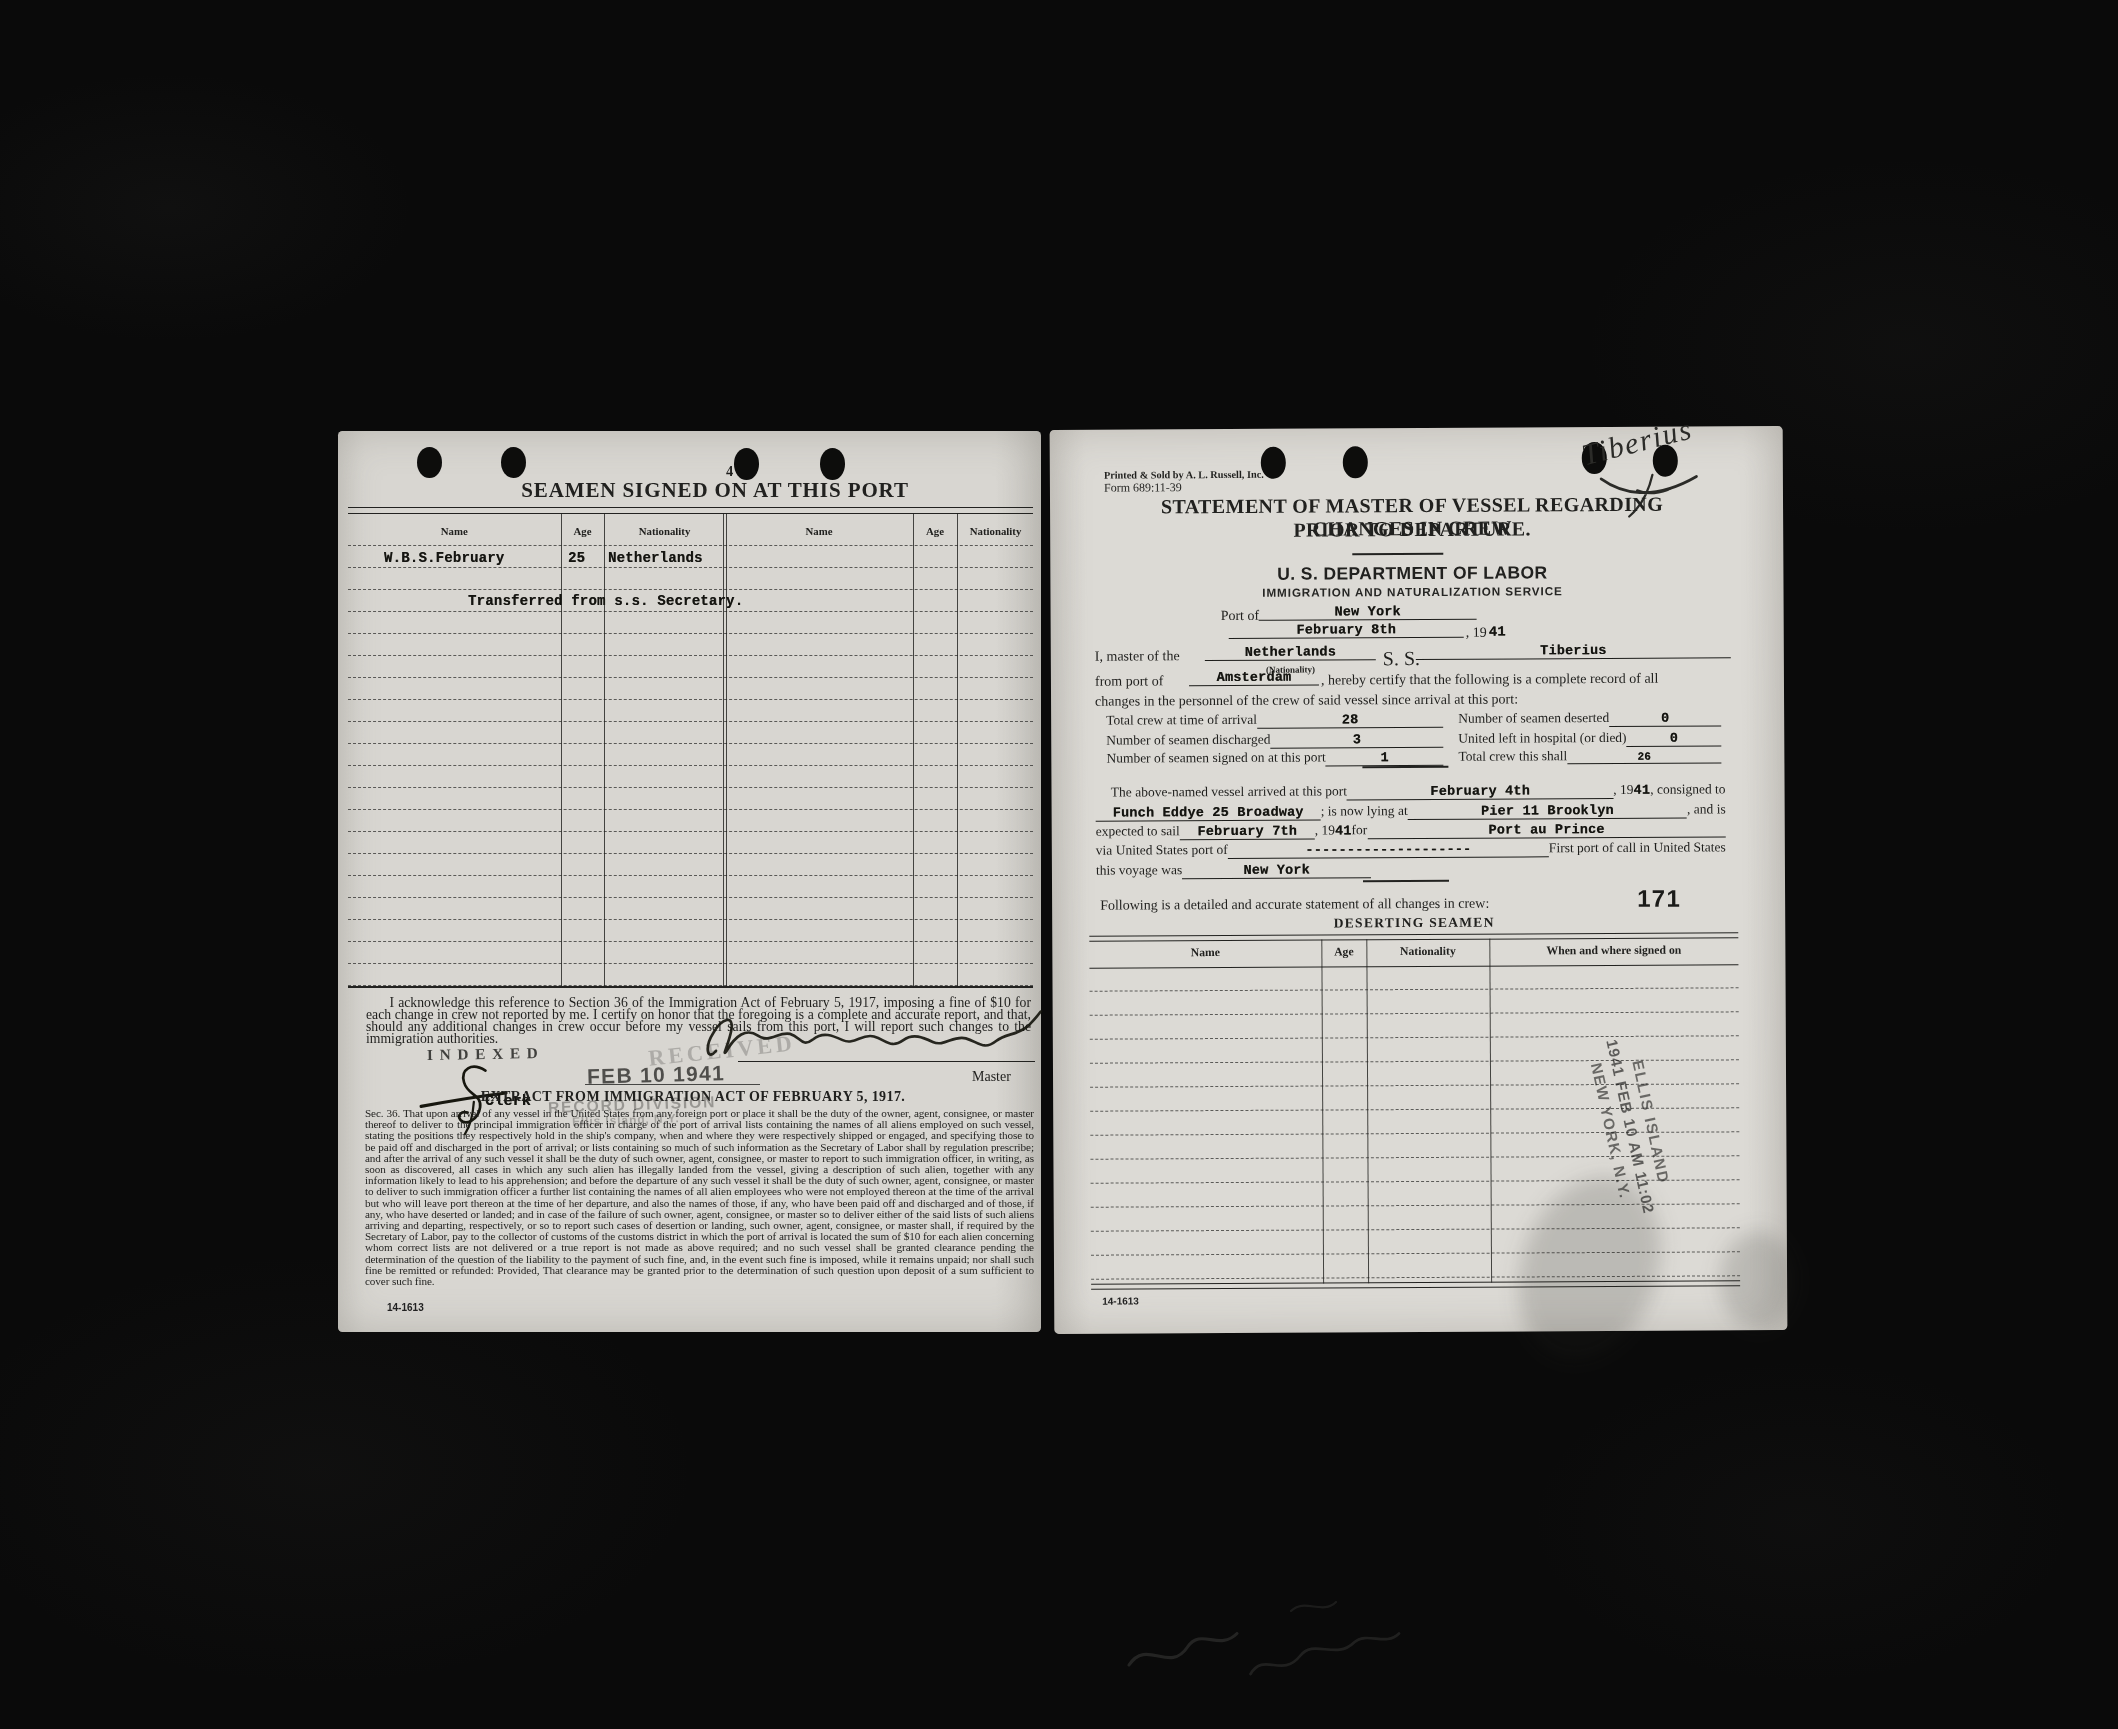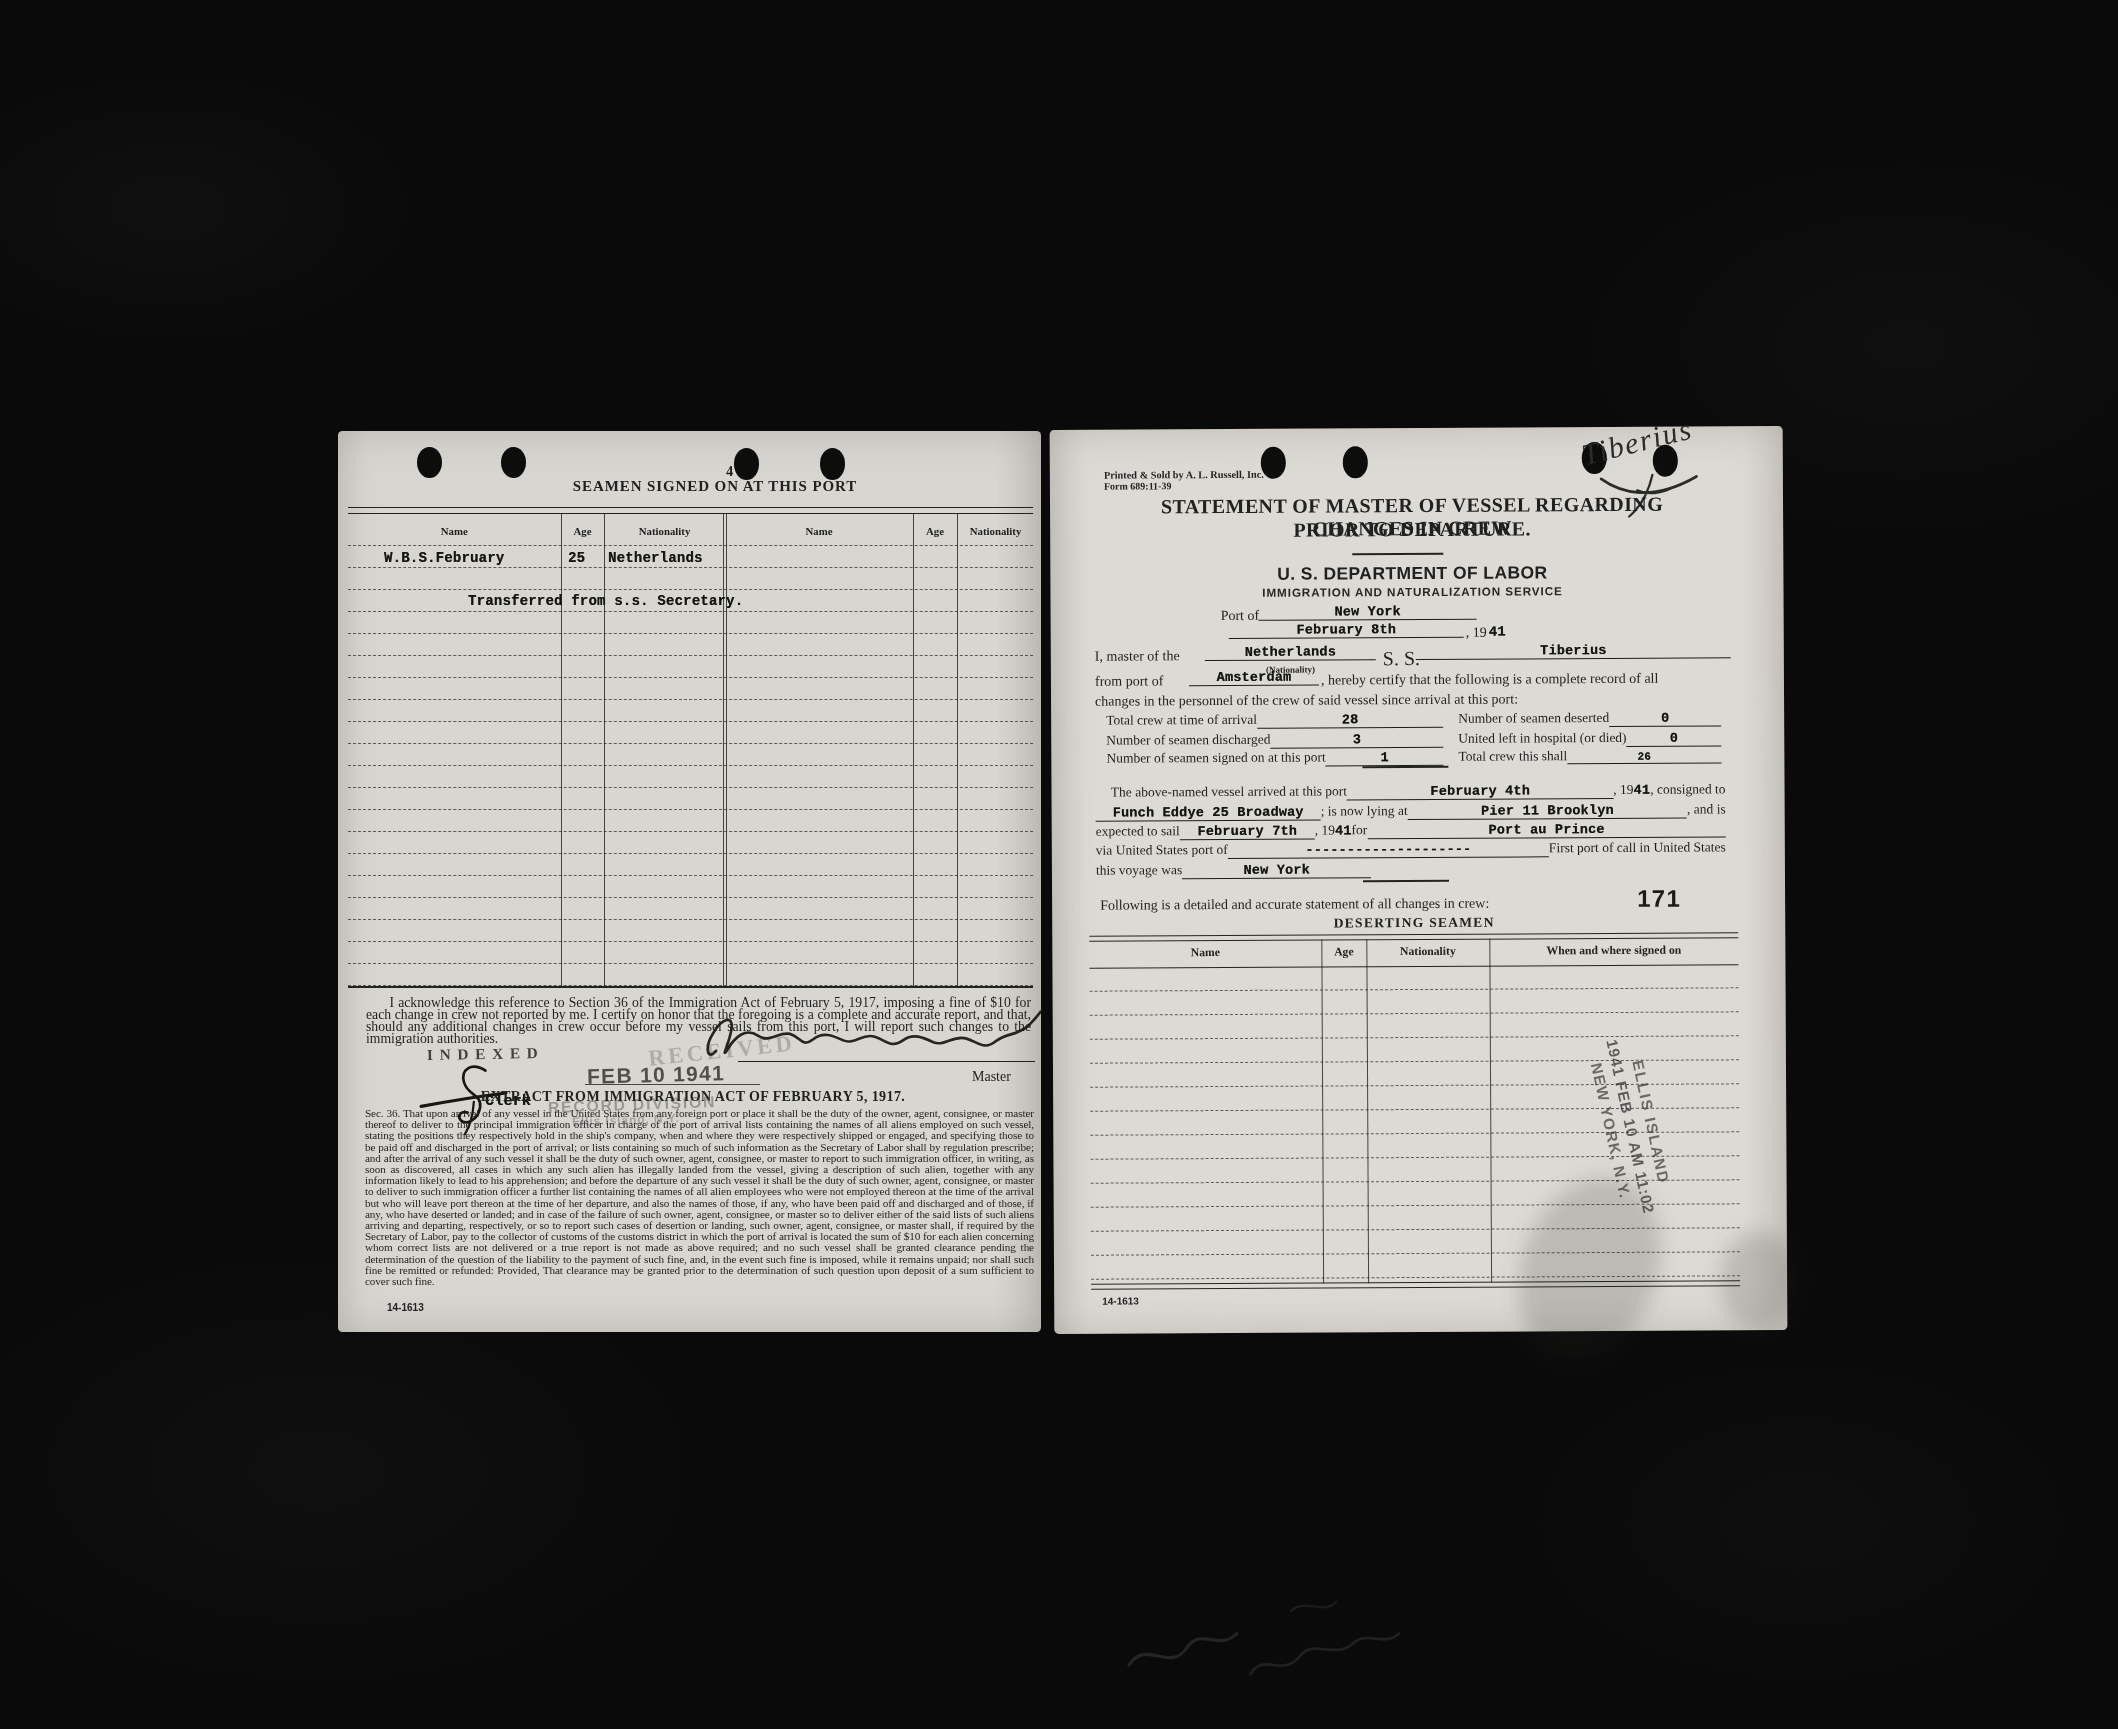--- a/index.html
+++ b/index.html
@@ -47,21 +47,21 @@
 <div id="scan">
 
   <div id="left-page" class="page">
     <div class="hole" style="left:79px;top:15.7px;"></div>
     <div class="hole" style="left:163px;top:15.7px;"></div>
     <div class="hole" style="left:396px;top:17px;"></div>
     <div class="hole" style="left:482px;top:17px;"></div>
 
     <div class="abs ser" style="left:378px;top:32px;width:27px;text-align:center;font-size:14.4px;font-weight:bold;">4</div>
 
-    <div class="abs hdr" style="left:152px;top:47px;width:450px;font-size:15px;letter-spacing:0.9px;">SEAMEN SIGNED ON AT THIS PORT</div>
+    <div class="abs hdr" style="left:152px;top:47px;width:450px;font-size:21px;letter-spacing:0.9px;">SEAMEN SIGNED ON AT THIS PORT</div>
 
     <div class="rule" style="left:10.3px;top:76px;width:685px;height:1.3px;"></div>
     <div class="rule" style="left:10.3px;top:82px;width:685px;height:1.3px;"></div>
 
     <div class="cell hdr" style="left:10.3px;top:94px;width:212px;font-size:10.8px;">Name</div>
     <div class="cell hdr" style="left:223px;top:94px;width:43px;font-size:10.8px;">Age</div>
     <div class="cell hdr" style="left:266px;top:94px;width:121px;font-size:10.8px;">Nationality</div>
     <div class="cell hdr" style="left:387px;top:94px;width:188px;font-size:10.8px;">Name</div>
     <div class="cell hdr" style="left:575px;top:94px;width:44px;font-size:10.8px;">Age</div>
     <div class="cell hdr" style="left:619px;top:94px;width:77px;font-size:10.8px;">Nationality</div>
@@ -135,21 +135,21 @@
     <div class="abs" style="left:49px;top:871px;font-size:10px;font-weight:bold;font-family:'Liberation Sans',sans-serif;color:#222;">14-1613</div>
   </div>
 
   <div id="right-page" class="page">
     <div class="hole" style="left:211px;top:18px;"></div>
     <div class="hole" style="left:293px;top:18px;"></div>
     <div class="hole" style="left:532px;top:15px;"></div>
     <div class="hole" style="left:603px;top:18px;"></div>
 
     <div class="abs ser" style="left:54px;top:40px;font-size:10.3px;font-weight:bold;">Printed &amp; Sold by A. L. Russell, Inc.</div>
-    <div class="abs ser" style="left:54px;top:51px;font-size:10px;font-weight:bold;">Form 689:11-39</div>
+    <div class="abs ser" style="left:54px;top:51px;font-size:12px;font-weight:normal;">Form 689:11-39</div>
 
     <div class="abs" style="left:531px;top:-1.8px;font-size:30px;font-style:italic;font-family:'Liberation Serif',serif;color:#2b2b28;transform:rotate(-14deg);letter-spacing:1.8px;">Tiberius</div>
     <svg style="left:544px;top:31.5px;" width="117" height="63" viewBox="0 0 260 140">
       <path d="M16,44 C60,76 130,96 228,40" fill="none" stroke="#2b2b28" stroke-width="6" stroke-linecap="round"></path>
       <path d="M130,36 C122,70 104,106 78,128 M96,70 C118,80 150,78 170,66" fill="none" stroke="#2b2b28" stroke-width="5" stroke-linecap="round"></path>
     </svg>
 
     <div class="abs hdr" style="left:72px;top:66px;width:580px;font-size:20px;letter-spacing:0.4px;">STATEMENT OF MASTER OF VESSEL REGARDING CHANGES IN CREW</div>
     <div class="abs hdr" style="left:72px;top:90px;width:580px;font-size:20px;letter-spacing:0.4px;">PRIOR TO DEPARTURE.</div>
     <div class="rule" style="left:302px;top:125px;width:91px;height:1.8px;"></div>

